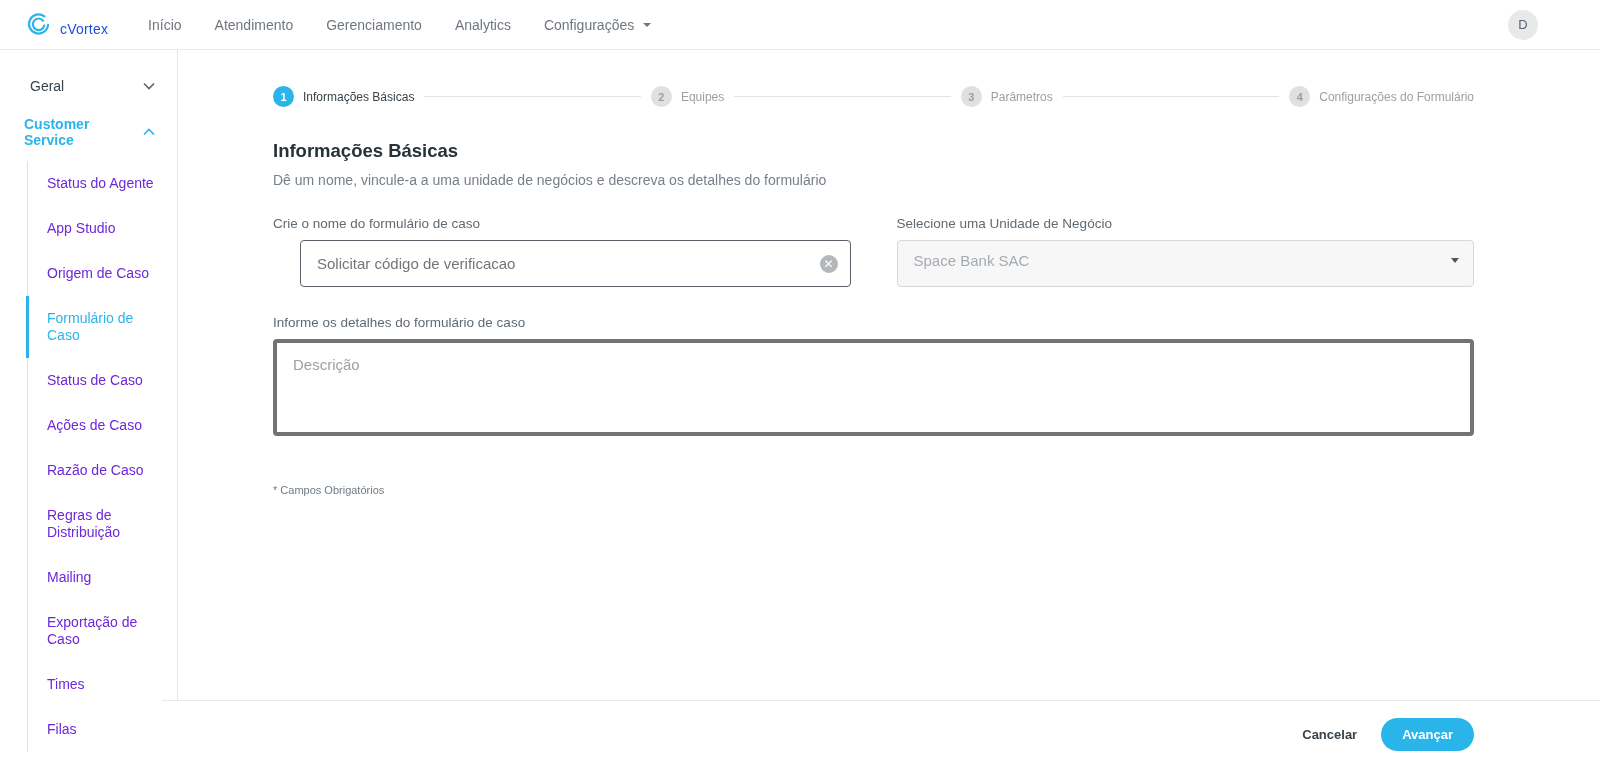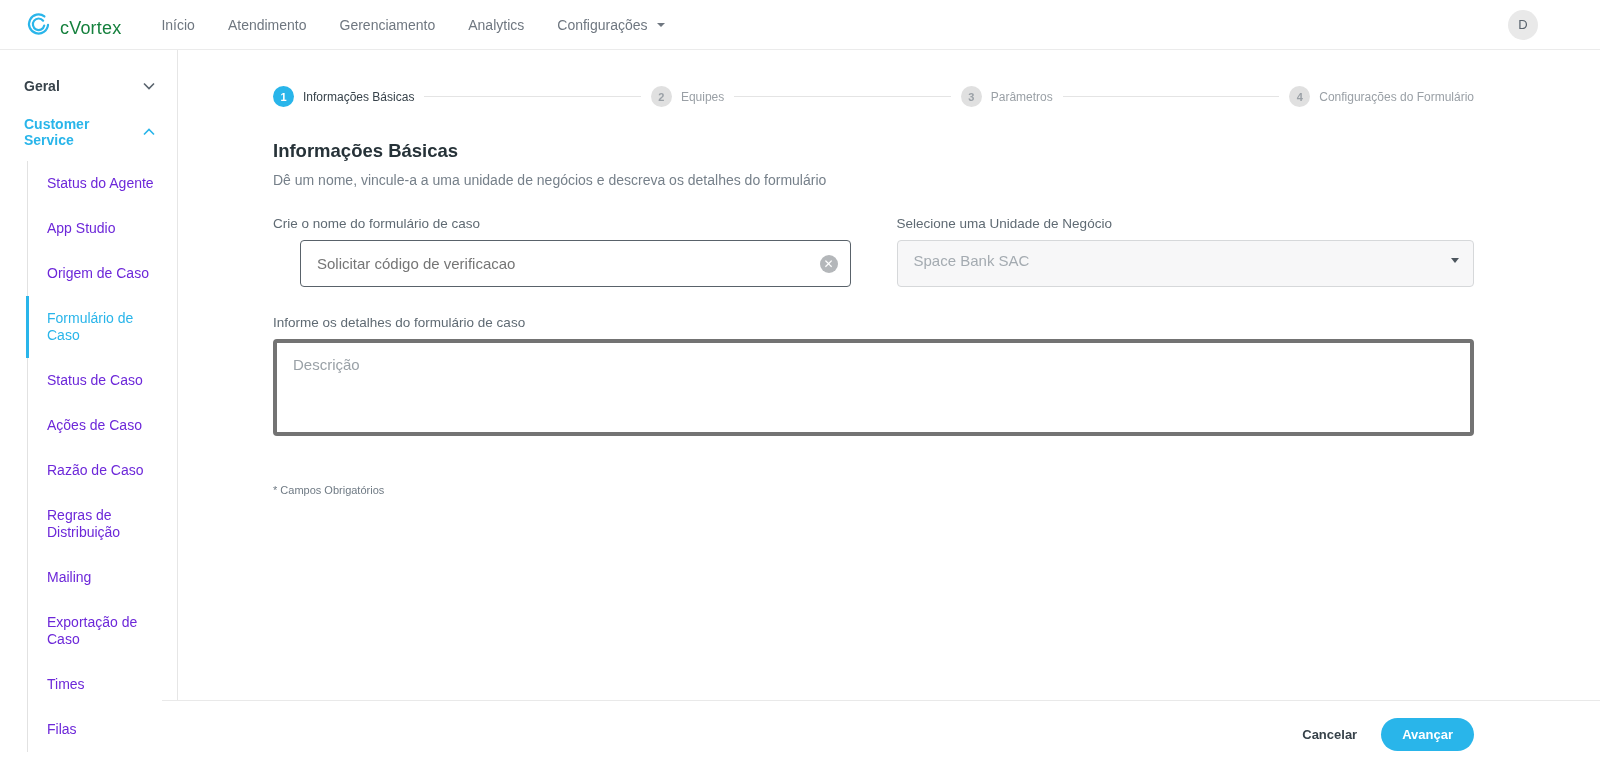--- a/index.html
+++ b/index.html
@@ -3,21 +3,21 @@
 <meta charset="utf-8">
 <style>
   * { margin:0; padding:0; box-sizing:border-box; }
   html,body { width:1600px; height:767px; overflow:hidden; background:#fff;
     font-family:"Liberation Sans", sans-serif; }
 
   
   .navbar { height:50px; display:flex; align-items:center; background:#fff;
     border-bottom:1px solid #ebebeb; padding:0 0 0 25px; position:relative; z-index:2; }
   .brand { display:flex; align-items:center; gap:8px; cursor:pointer; }
-  .brand-text { font-size:18px; color:#15803d; letter-spacing:.2px;margin-top:8px; }
+  .brand-text { font-size:14px; color:#1d4ed8; letter-spacing:.2px;margin-top:8px; }
   .nav-links { display:flex; align-items:center; margin-left:40px; }
   .nav-link { font-size:14px; color:#6f7780; text-decoration:none; margin-right:33px;
     display:flex; align-items:center; cursor:pointer; }
   .caret-down { width:0; height:0; border-left:4px solid transparent; border-right:4px solid transparent;
     border-top:4px solid #6f7780; margin-left:9px; display:inline-block; }
   .nav-spacer { flex:1; }
   .avatar { width:30px; height:30px; border-radius:50%; background:#e9e9e9; color:#5a646e;
     font-size:13px; display:flex; align-items:center; justify-content:center; margin-right:62px; cursor:pointer; }
 
   
@@ -104,21 +104,21 @@
     </a>
   </div>
   <div class="nav-spacer"></div>
   <div class="avatar">D</div>
 </div>
 
 <div class="layout">
 
   <div class="sidebar">
     <div class="side-section">
-      <span style="font-weight:700;">Geral</span>
+      <span style="font-weight:400;margin-left:6px;">Geral</span>
       <span class="chev">
         <svg width="12" height="8" viewBox="0 0 12 8" fill="none" stroke="#5a646e" stroke-width="1.6">
             <path d="M1 1.5 L6 6.5 L11 1.5"></path>
           </svg>
       </span>
     </div>
     <div class="side-section accent">
       <span style="font-weight:700;">Customer Service</span>
       <span class="chev">
         <svg width="12" height="8" viewBox="0 0 12 8" fill="none" stroke="#29b5ea" stroke-width="1.6">

